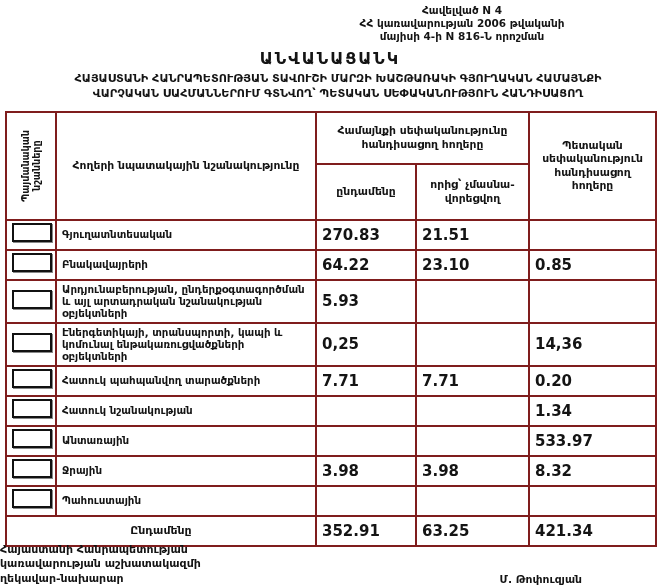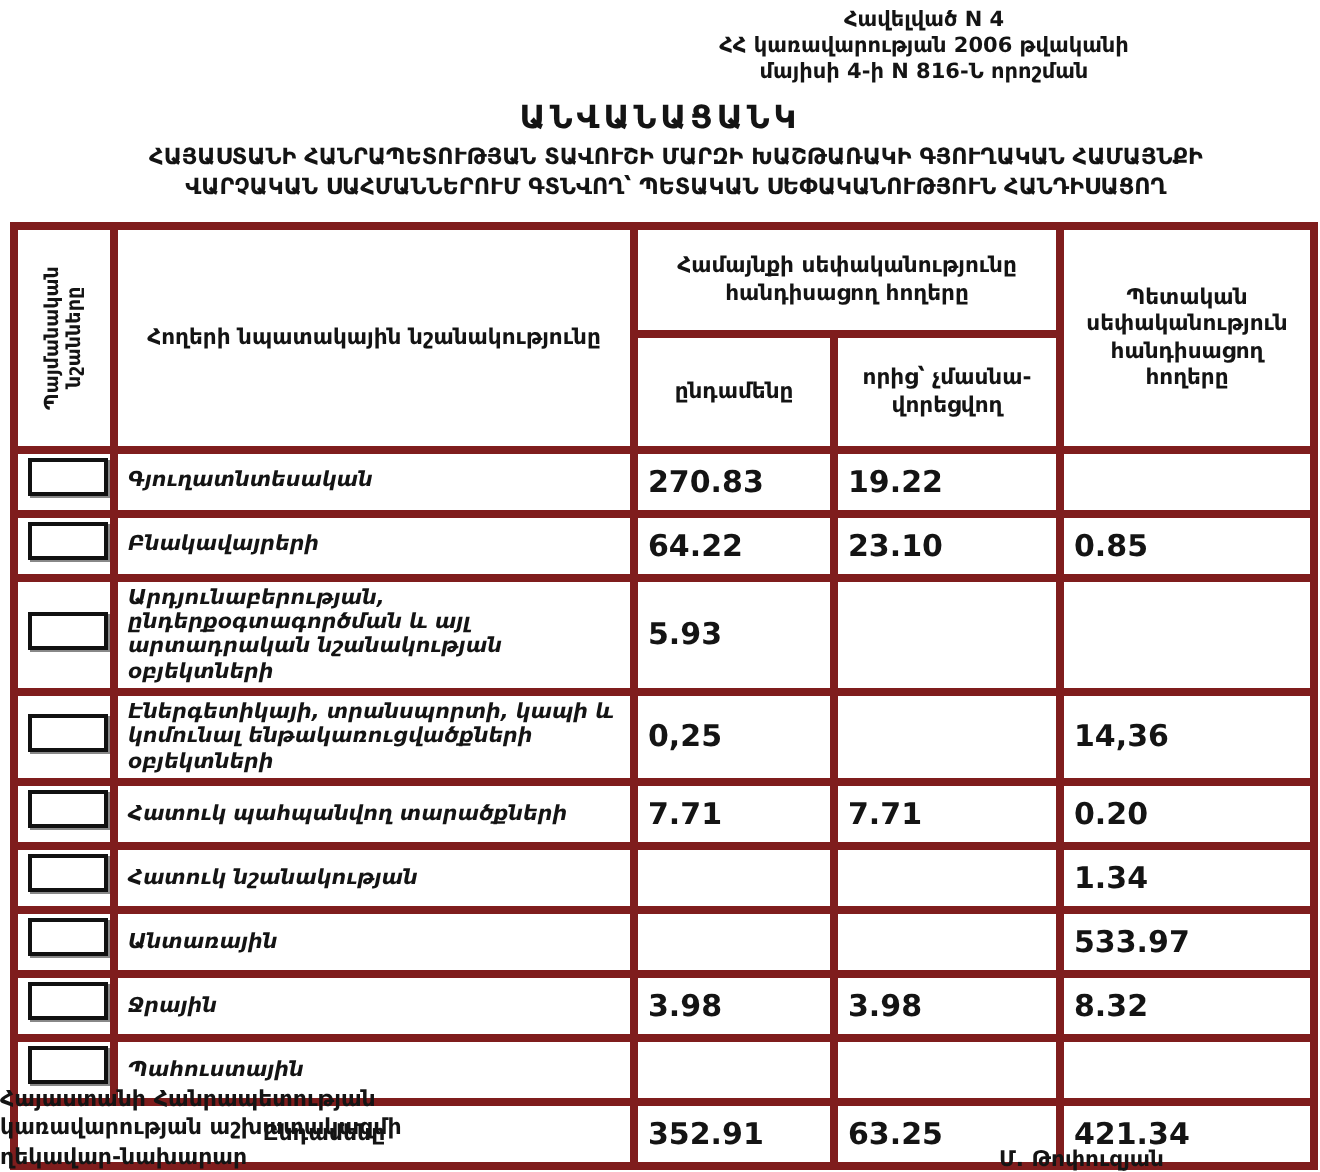--- a/index.html
+++ b/index.html
@@ -23,40 +23,40 @@
   .doc-subtitle{
     text-align:center;font-size:11.2px;line-height:1.3;margin-top:4px;padding-left:16px;
   }
 
   
   table.land{
     border-collapse:collapse;margin:9px 0 0 5px;table-layout:fixed;
     width:650px;
   }
   table.land th, table.land td{
-    border:4px solid #7f1d1d;padding:2px 5px;font-weight:bold;
+    border:2px solid #7f1d1d;padding:2px 5px;font-weight:bold;
   }
   col.c1{width:50px;} col.c2{width:260px;} col.c3{width:100px;}
   col.c4{width:113px;} col.c5{width:127px;}
 
   th.hdr{font-size:10.8px;text-align:center;line-height:1.25;vertical-align:middle;}
   th.hdr-sub{font-size:10.8px;height:50px;white-space:pre-line;}
   th.hdr-group{height:46px;}
   th.hdr-vert{padding:0;}
   .vert-text{
     display:block;margin:0 auto;writing-mode:vertical-rl;transform:rotate(180deg);
     font-size:9.6px;line-height:1.15;max-height:100px;text-align:center;
   }
 
   td.c-sym{text-align:center;vertical-align:middle;padding:2px 0;}
   .swatch{
     display:inline-block;width:36px;height:15px;border:2px solid #111;
     background:#fff;box-shadow:1px 1px 0 #888;
   }
-  td.c-label{font-size:10.3px;line-height:1.2;vertical-align:middle;height:24px;font-style:italic;}
+  td.c-label{font-size:10.3px;line-height:1.2;vertical-align:middle;height:24px;}
   td.c-num{font-size:15px;text-align:left;vertical-align:middle;}
   tr.total-row td{height:24px;}
   td.c-total-label{font-size:11px;text-align:center;vertical-align:middle;}
 
   
   .footer{
     position:absolute;left:0;bottom:4px;width:660px;
     display:flex;align-items:flex-end;justify-content:space-between;
   }
   .footer-left{font-size:11px;line-height:1.3;}
@@ -101,21 +101,21 @@
         <th class="hdr hdr-sub">ընդամենը</th>
         <th class="hdr hdr-sub">որից՝ չմասնա-
 վորեցվող</th>
       </tr>
     </thead>
     <tbody>
         <tr>
           <td class="c-sym"><span class="swatch"></span></td>
           <td class="c-label">Գյուղատնտեսական</td>
           <td class="c-num">270.83</td>
-          <td class="c-num">19.22</td>
+          <td class="c-num">21.51</td>
           <td class="c-num"></td>
         </tr>
         <tr>
           <td class="c-sym"><span class="swatch"></span></td>
           <td class="c-label">Բնակավայրերի</td>
           <td class="c-num">64.22</td>
           <td class="c-num">23.10</td>
           <td class="c-num">0.85</td>
         </tr>
         <tr>

